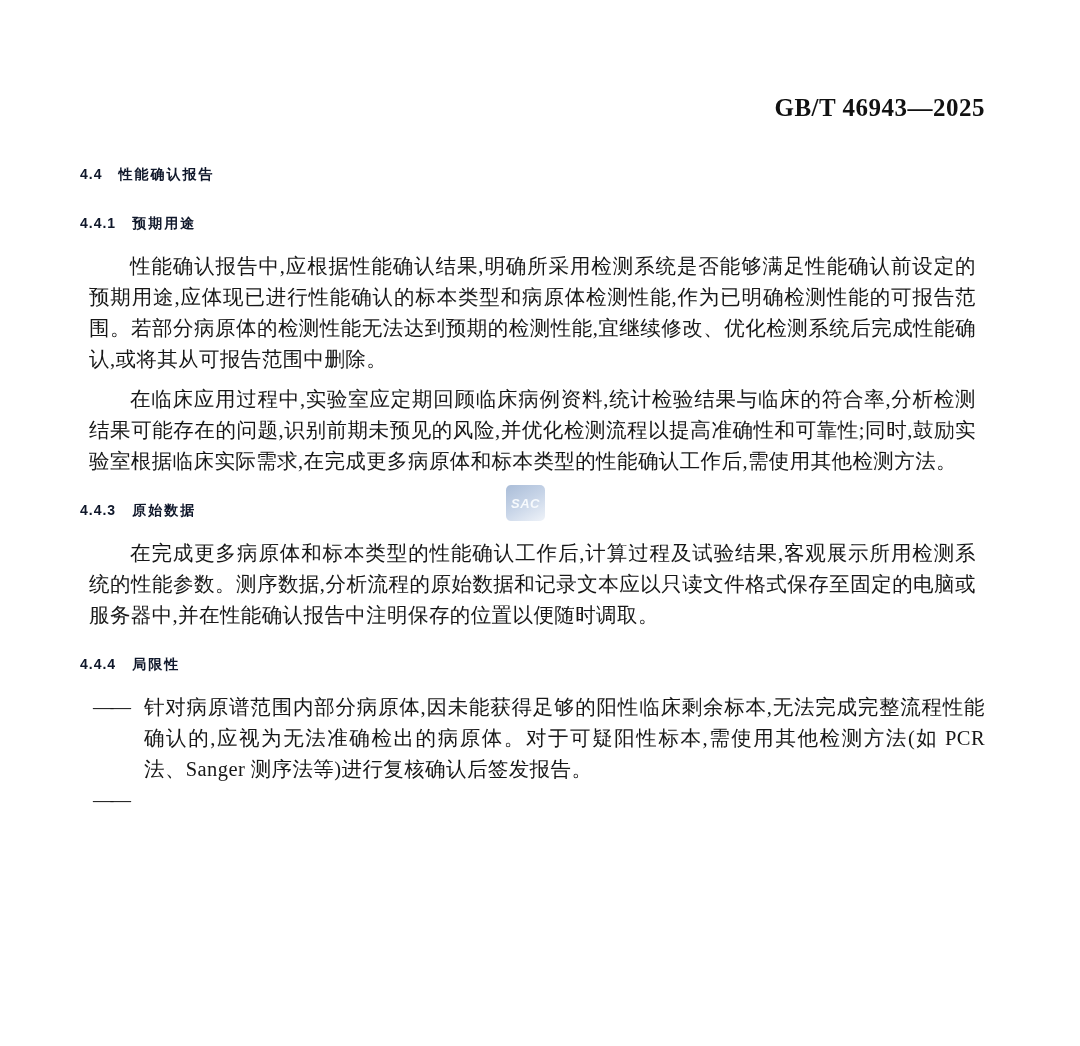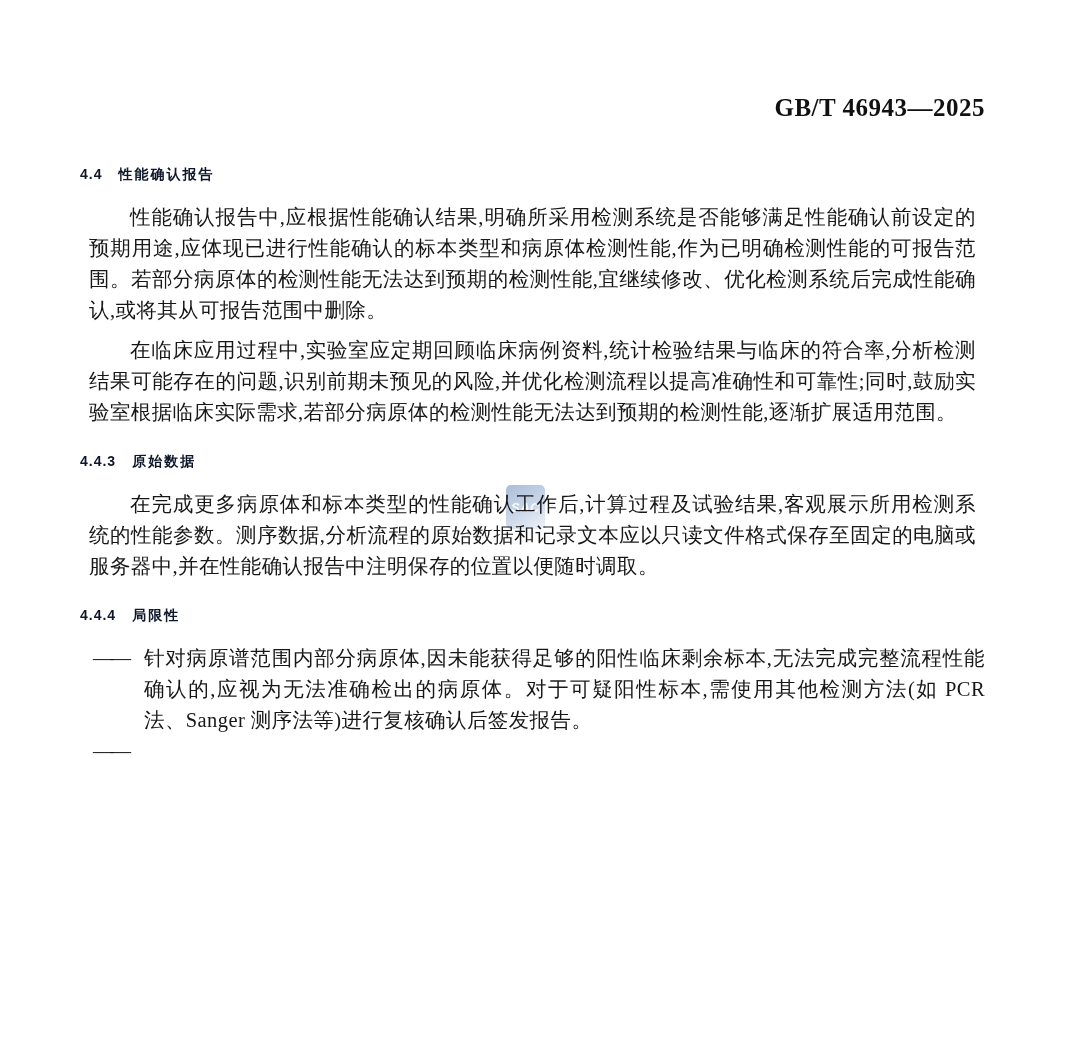--- a/index.html
+++ b/index.html
@@ -5,21 +5,21 @@
   html,body{margin:0;padding:0;background:#ffffff;}
   .page{
     position:relative;
     width:1080px;height:1046px;
     background:#ffffff;
     overflow:hidden;
     font-family:"Liberation Serif","DejaVu Serif",serif;
     color:#171717;
   }
   .watermark{
-    position:absolute;left:506px;top:485px;width:39px;height:44px;
+    position:absolute;left:506px;top:485px;width:39px;height:36px;
     border-radius:5px;
     background:linear-gradient(150deg,#aabdd8 0%,#c8d5e8 50%,#eff3f9 100%);
     display:flex;align-items:center;justify-content:center;
     color:#f7fafd;
     font-family:"Liberation Sans","DejaVu Sans",sans-serif;
     font-weight:bold;font-style:italic;font-size:13px;letter-spacing:.5px;
     z-index:0;
   }
   .content{
     position:absolute;left:80px;top:8px;width:905px;z-index:1;
@@ -70,23 +70,24 @@
   <div class="watermark">
     <span>SAC</span>
   </div>
 
   <div class="content">
 
     <div class="doc-number">GB/T 46943—2025</div>
 
     <h2 class="sec first"><span class="num">4.4</span><span class="ttl">性能确认报告</span></h2>
 
+    <h2 class="sec"><span class="num">4.4.1</span><span class="ttl">预期用途</span></h2>
 
     <p class="body">性能确认报告中,应根据性能确认结果,明确所采用检测系统是否能够满足性能确认前设定的预期用途,应体现已进行性能确认的标本类型和病原体检测性能,作为已明确检测性能的可报告范围。若部分病原体的检测性能无法达到预期的检测性能,宜继续修改、优化检测系统后完成性能确认,或将其从可报告范围中删除。</p>
-    <p class="body">在临床应用过程中,实验室应定期回顾临床病例资料,统计检验结果与临床的符合率,分析检测结果可能存在的问题,识别前期未预见的风险,并优化检测流程以提高准确性和可靠性;同时,鼓励实验室根据临床实际需求,若部分病原体的检测性能无法达到预期的检测性能,逐渐扩展适用范围。</p>
+    <p class="body">在临床应用过程中,实验室应定期回顾临床病例资料,统计检验结果与临床的符合率,分析检测结果可能存在的问题,识别前期未预见的风险,并优化检测流程以提高准确性和可靠性;同时,鼓励实验室根据临床实际需求,在完成更多病原体和标本类型的性能确认工作后,需使用其他检测方法。</p>
 
 
 
     <h2 class="sec"><span class="num">4.4.3</span><span class="ttl">原始数据</span></h2>
 
     <p class="body">在完成更多病原体和标本类型的性能确认工作后,计算过程及试验结果,客观展示所用检测系统的性能参数。测序数据,分析流程的原始数据和记录文本应以只读文件格式保存至固定的电脑或服务器中,并在性能确认报告中注明保存的位置以便随时调取。</p>
 
     <h2 class="sec"><span class="num">4.4.4</span><span class="ttl">局限性</span></h2>
 
 

